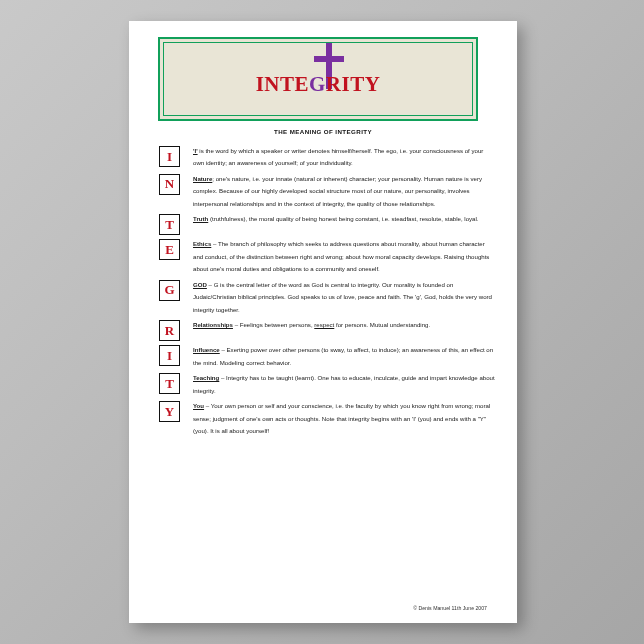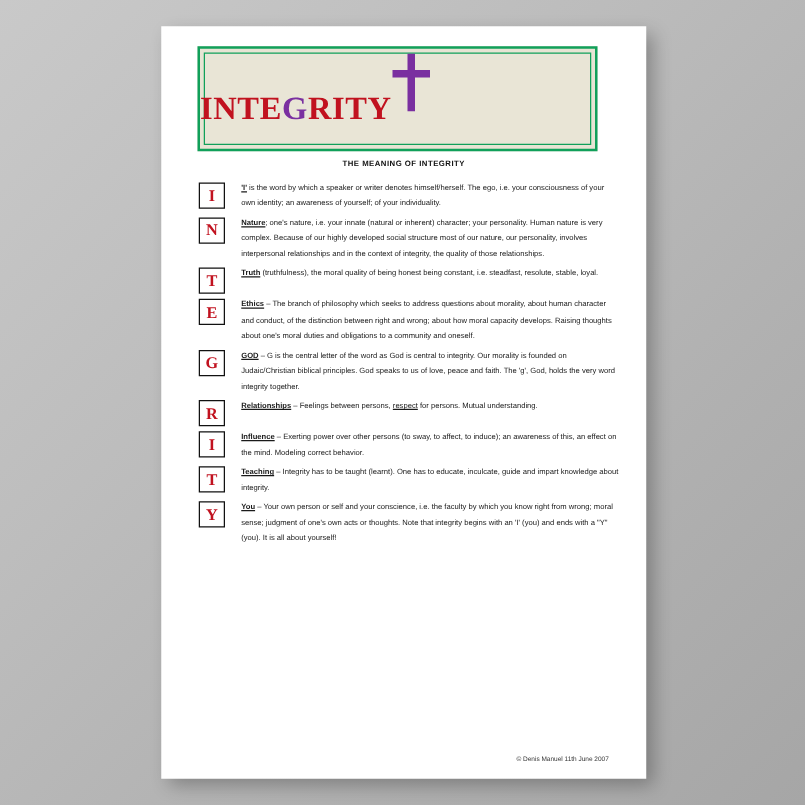--- a/index.html
+++ b/index.html
@@ -69,22 +69,23 @@
     top: 13px;
     width: 30px;
     height: 6px;
     background: #7a2fa0;
   }
   .banner-title {
     position: absolute;
     left: 0;
     right: 0;
     top: 33px;
+    text-align: center;
     font-family: "Liberation Serif", serif;
-    font-size: 26px;
+    font-size: 21px;
     font-weight: bold;
     letter-spacing: 0.5px;
     color: #c1121f;
   }
   .banner-title .g {
     color: #7a2fa0;
   }
   .subtitle {
     position: absolute;
     left: 0;

